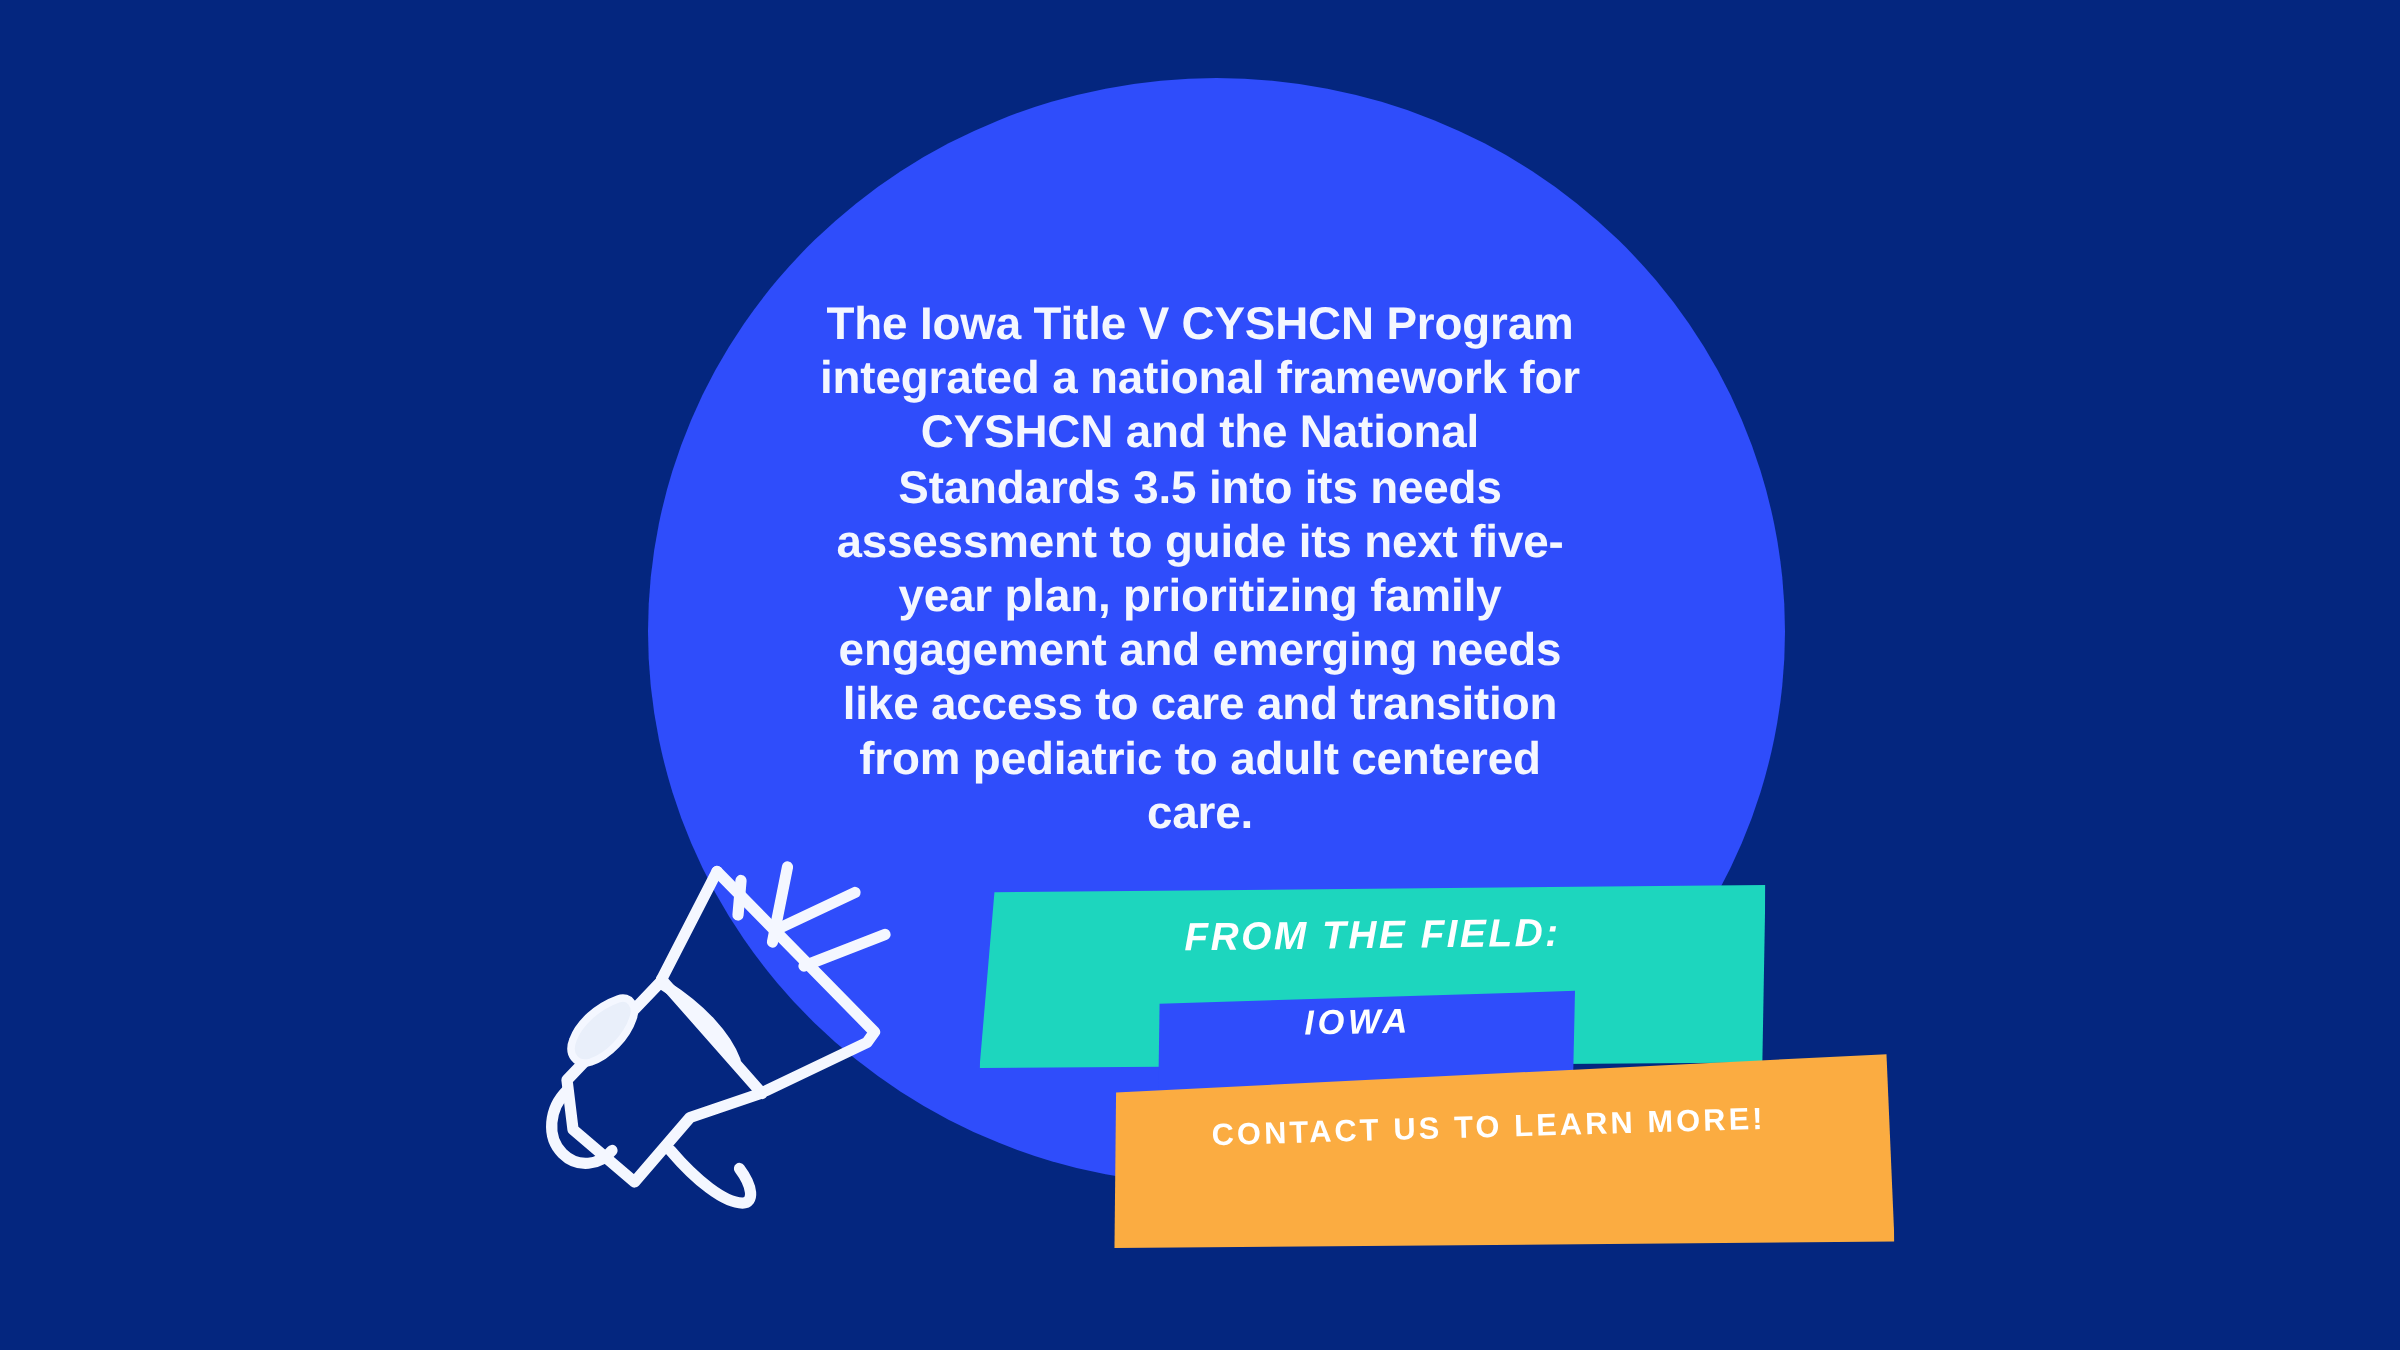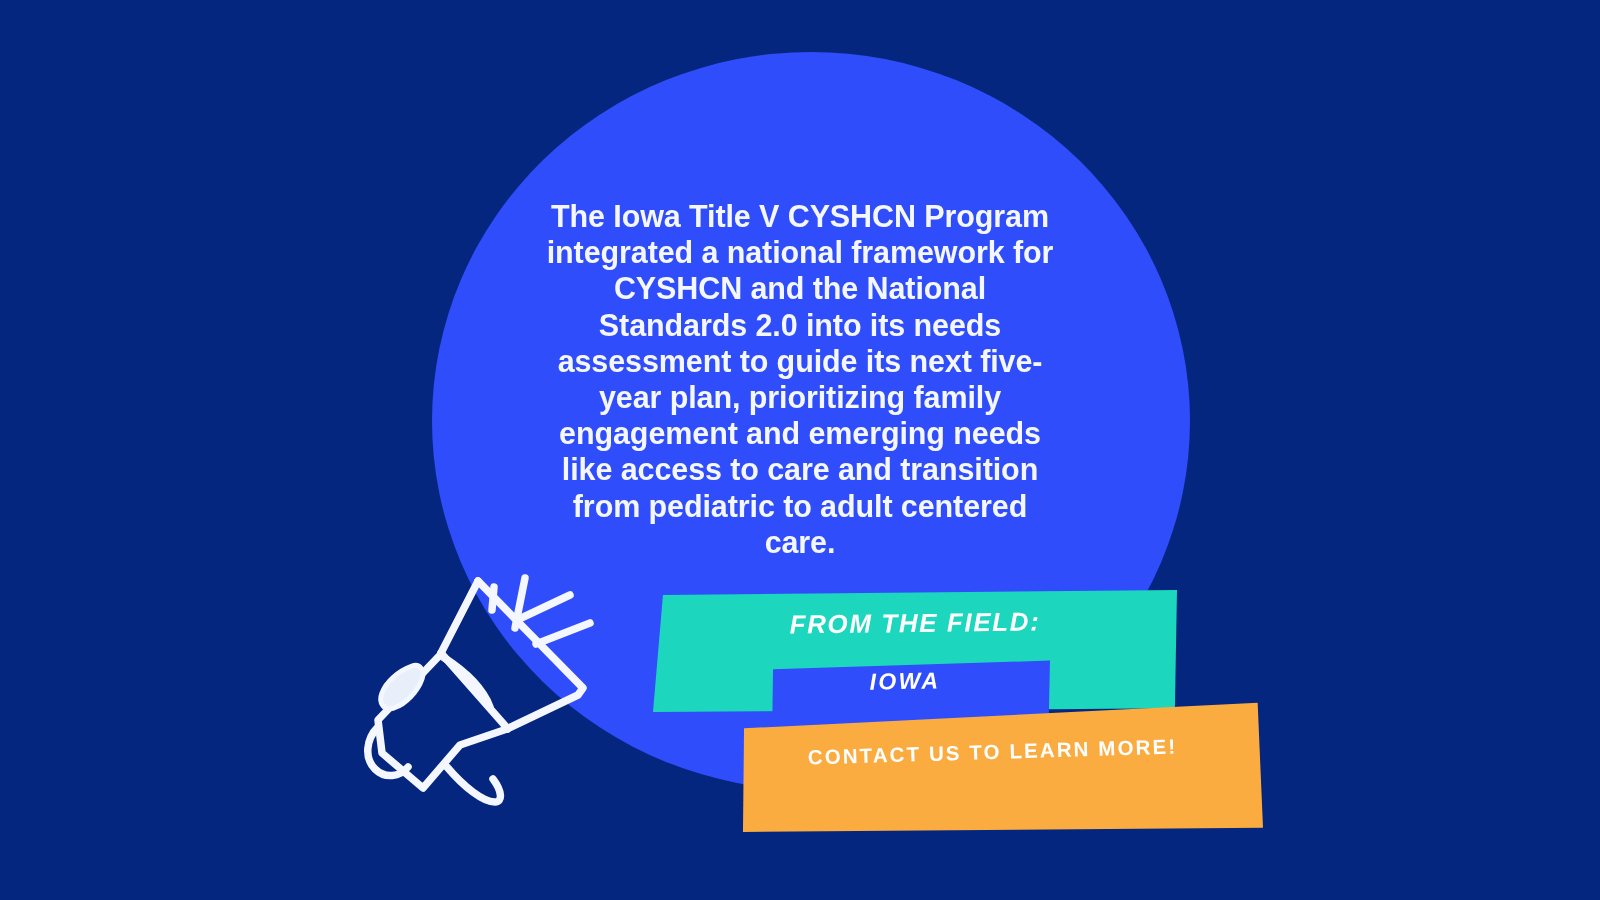--- a/index.html
+++ b/index.html
@@ -122,21 +122,21 @@
     transform: rotate(-1.7deg);
   }
 </style>
 </head>
 <body>
 
 <div id="canvas">
 
   <div id="hero-circle"></div>
 
-  <div id="headline">The Iowa Title V CYSHCN Program integrated a national framework for CYSHCN and the National Standards 2.0 into its needs assessment to guide its next five-year plan, prioritizing family engagement and emerging needs like access to care and transition from pediatric to adult centered care.</div>
+  <div id="headline">The Iowa Title V CYSHCN Program integrated a national framework for CYSHCN and the National Standards 3.5 into its needs assessment to guide its next five-year plan, prioritizing family engagement and emerging needs like access to care and transition from pediatric to adult centered care.</div>
 
   <div id="megaphone">
     <svg viewBox="0 0 300 300" width="300" height="300" aria-hidden="true">
       <g fill="none" stroke="#F4F7FF" stroke-width="7.5" stroke-linecap="round" stroke-linejoin="round">
 
         <path d="M 138 66 L 243 173 L 238 180 L 171 212"></path>
         <path d="M 138 66 L 101 138"></path>
         <path d="M 101 138 L 168 214"></path>
 
         <path d="M 101 139 L 38 205 L 42 238 L 83 273 L 120 230 L 167 214"></path>

